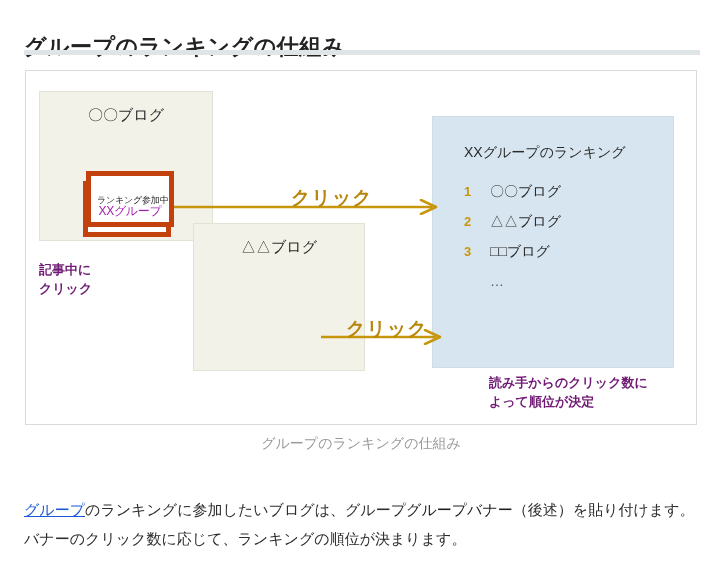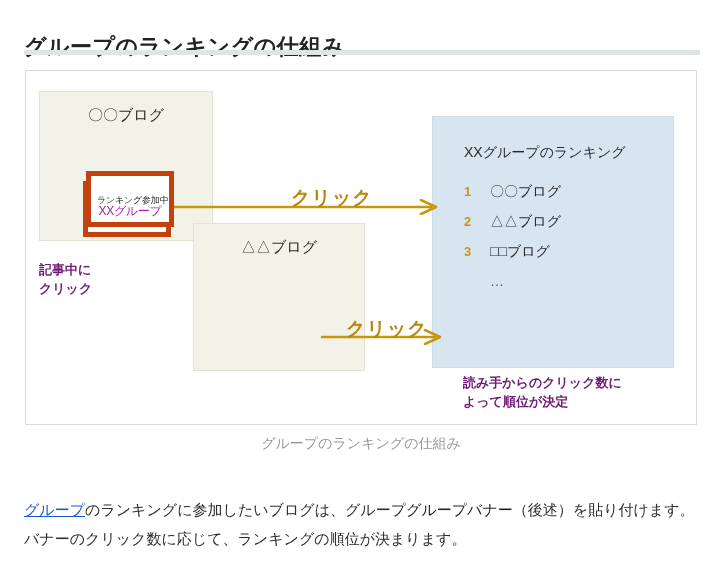--- a/index.html
+++ b/index.html
@@ -157,21 +157,21 @@
   .note {
     position: absolute;
     font-size: 13px;
     font-weight: bold;
     color: #701a75;
     line-height: 1.45;
     z-index: 6;
     white-space: nowrap;
   }
   #note-left  { left: 13px;  top: 190px; }
-  #note-right { left: 437px; top: 303px; }
+  #note-right { left: 463px; top: 303px; }
 
   
   .body-text {
     position: absolute;
     left: 24px; top: 480px;
     width: 680px;
     font-size: 15px;
     line-height: 1.95;
     color: #2d2d2d;
   }

